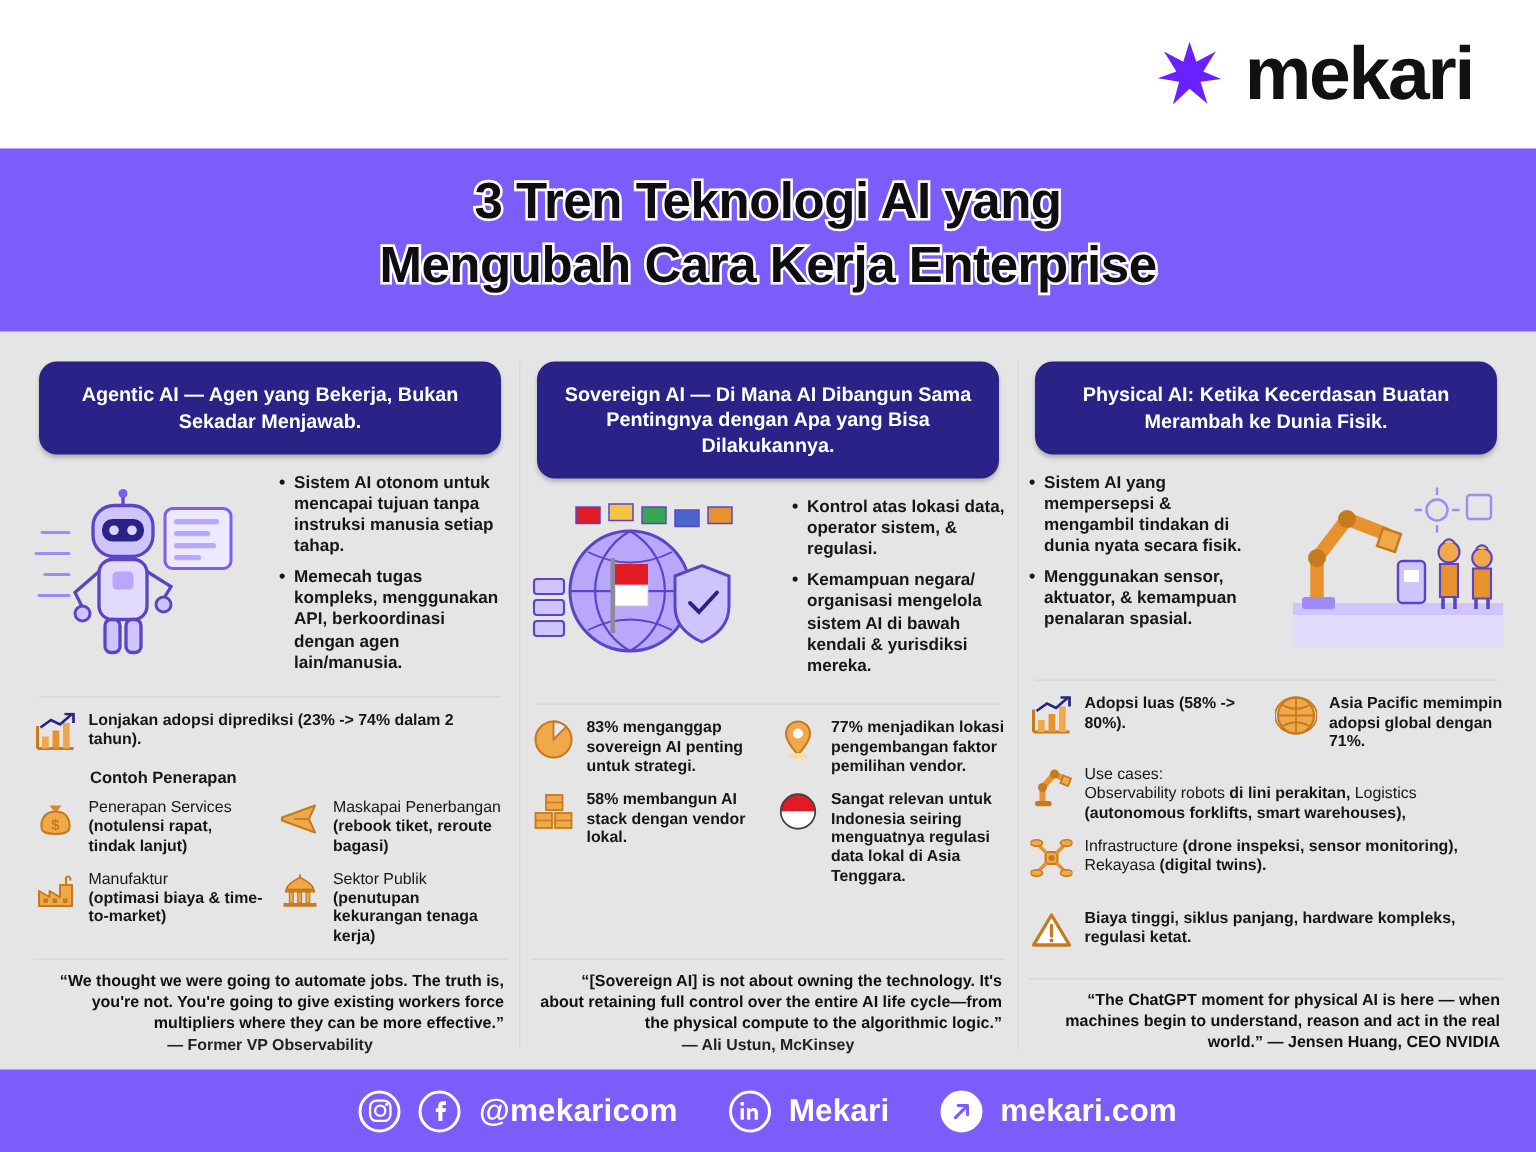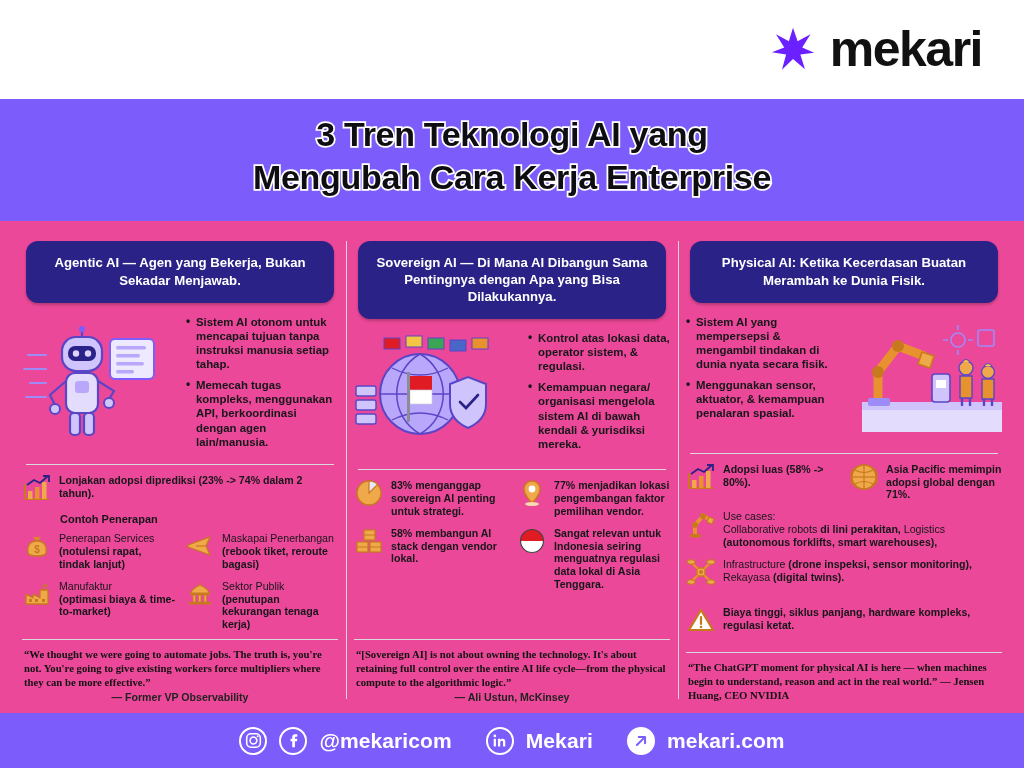--- a/index.html
+++ b/index.html
@@ -1,21 +1,21 @@
 <!DOCTYPE html>
 <html><head>
 <meta charset="utf-8">
 <style>
   * { box-sizing: border-box; margin: 0; padding: 0; }
   html, body {
     width: 1024px; height: 768px;
     font-family: "Liberation Sans", sans-serif;
     background: #ffffff; overflow: hidden;
   }
-  .page { position: relative; width: 1024px; height: 768px; background:#ec4899; display:flex; flex-direction:column; }
+  .page { position: relative; width: 1024px; height: 768px; background:#e5e5e5; display:flex; flex-direction:column; }
 
   
   .topbar { height: 104px; background:#ffffff; display:flex; align-items:center; justify-content:flex-end; padding-right: 42px; }
   .logo { display:flex; align-items:center; gap: 14px; }
   .logo-mark { width: 46px; height: 46px; }
   .logo-text { font-size: 50px; font-weight: 700; letter-spacing:-1.5px; color:#111111; line-height:1; }
 
   
   .title-banner {
     background:#7c5cfa; padding: 14px 20px 21px;
@@ -64,21 +64,21 @@
   .stat-grid { display:flex; gap: 10px; }
   .stat { display:flex; gap: 7px; flex:1; align-items:flex-start; margin-bottom: 8px; }
   .stat-ico { flex:0 0 auto; width: 30px; height: 30px; display:flex; align-items:center; justify-content:center; }
   .stat-txt { font-size: 10.6px; line-height: 1.22; color:#16161a; font-weight:600; padding-top:1px; }
   .stat-txt b { font-weight: 400; }
 
   .subhead { font-size: 11px; font-weight:700; color:#16161a; margin: 2px 0 6px 38px; }
 
   
   .quote-wrap { margin-top:auto; padding: 8px 2px 10px; border-top:1px solid #d8d8de; }
-  .quote { font-size: 10.7px; line-height:1.3; font-weight:800; color:#111; text-align:left;font-family:Liberation Serif, serif; }
+  .quote { font-size: 10.7px; line-height:1.3; font-weight:800; color:#111; text-align:right; }
   .quote-src { font-size: 10.6px; font-weight:600; color:#222; text-align:center; margin-top:1px; }
   .quote.inline-src { font-weight:800; }
 
   
   .footer {
     height: 58px; background:#7c5cfa; display:flex; align-items:center; justify-content:center; gap: 12px;
   }
   .f-ico { width: 28px; height:28px; border-radius:50%; border:2px solid #fff; display:flex; align-items:center; justify-content:center; }
   .f-ico.solid { background:#fff; border-color:#fff; }
   .f-label { color:#fff; font-size: 21px; font-weight:700; letter-spacing:.1px; }
@@ -417,21 +417,21 @@
           <svg width="28" height="28" viewBox="0 0 28 28" aria-hidden="true">
             <path d="M8 25 V15 L16 6 L24 10" fill="none" stroke="#e8912f" stroke-width="4" stroke-linecap="round" stroke-linejoin="round"></path>
             <circle cx="8" cy="15" r="3" fill="#c77a1d"></circle>
               <circle cx="16" cy="6" r="3" fill="#c77a1d"></circle>
             <rect x="3" y="24" width="11" height="3.5" rx="1.5" fill="#c77a1d"></rect>
             <path d="M22 7 l5 2 l-2 5 l-5 -2 z" fill="#f0a94a" stroke="#c77a1d" stroke-width="1.2"></path>
           </svg>
         </span>
         <span class="stat-txt">
           <b>Use cases:</b><br>
-          <span><b>Collaborative robots</b> di lini perakitan, <b>Logistics</b> (autonomous forklifts, smart warehouses),</span>
+          <span><b>Observability robots</b> di lini perakitan, <b>Logistics</b> (autonomous forklifts, smart warehouses),</span>
         </span>
       </div>
 
       <div class="stat">
         <span class="stat-ico">
           <svg width="28" height="28" viewBox="0 0 28 28" aria-hidden="true">
             <rect x="10" y="10" width="8" height="8" rx="2" fill="#f0a94a" stroke="#c77a1d" stroke-width="1.3"></rect>
             <circle cx="14" cy="14" r="2" fill="#c77a1d"></circle>
             <path d="M10 10 L4 4 M18 10 L24 4 M10 18 L4 24 M18 18 L24 24" stroke="#e8912f" stroke-width="2.4" stroke-linecap="round"></path>
             <g fill="#f0a94a" stroke="#c77a1d" stroke-width="1.1">

